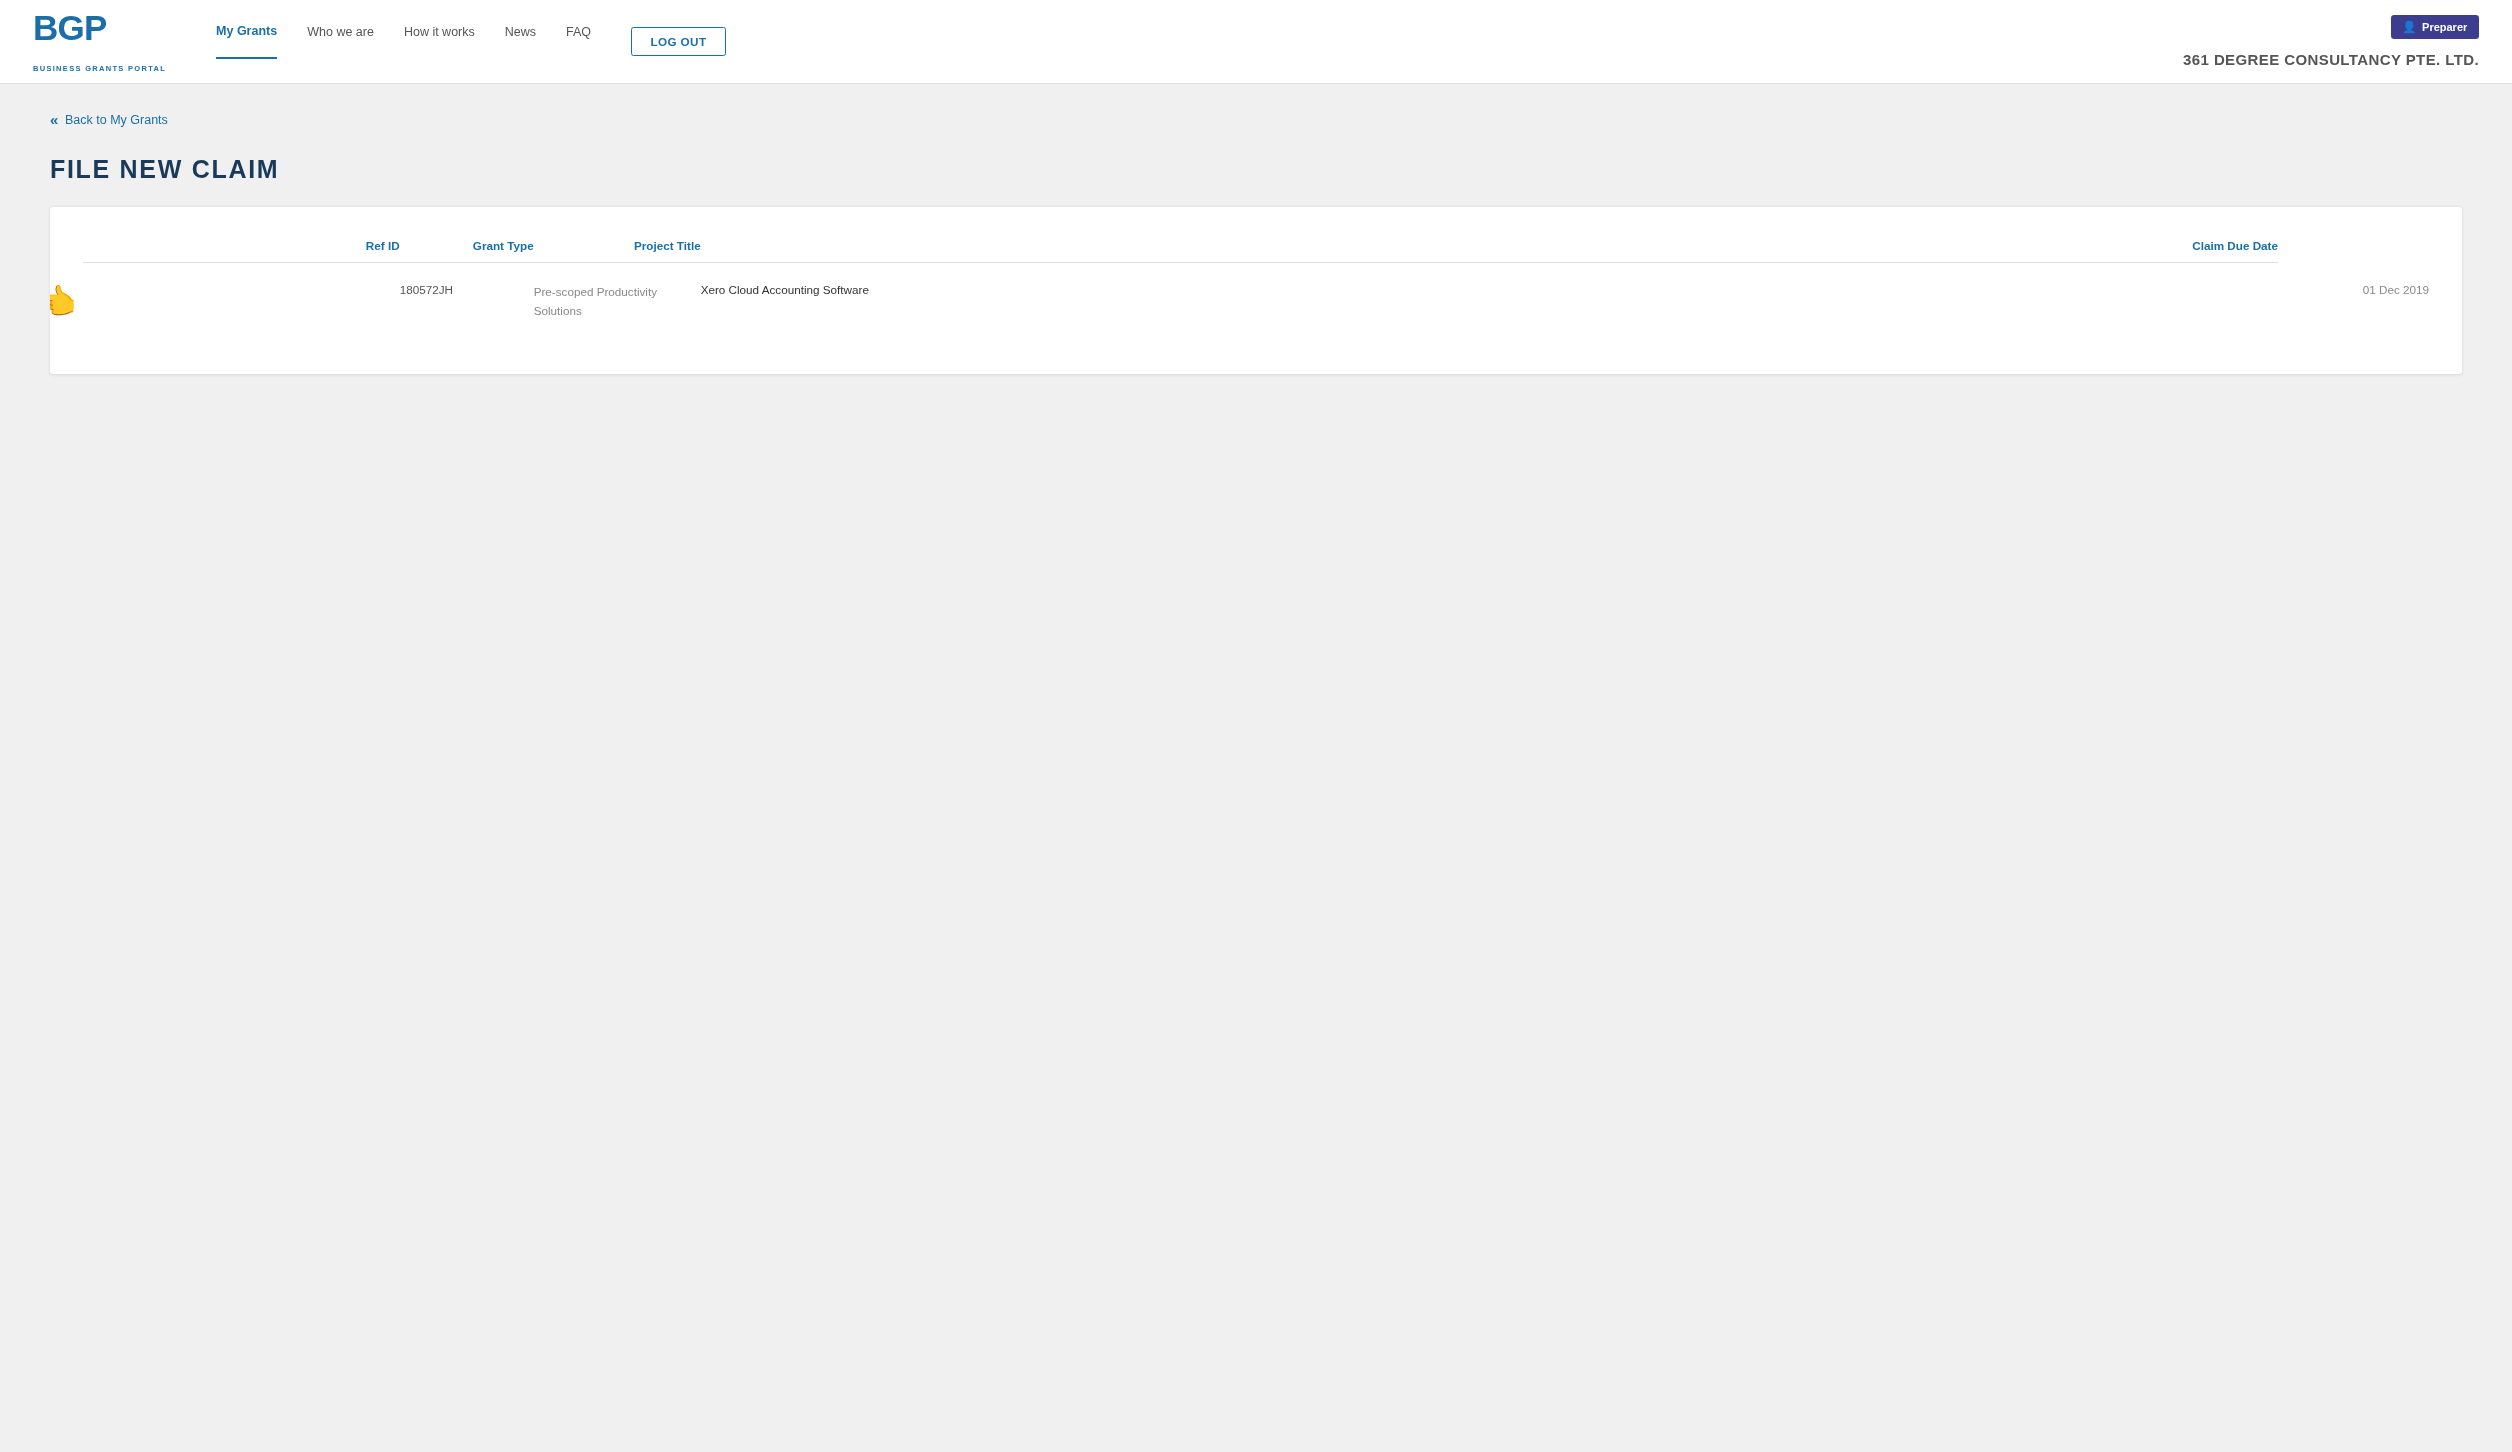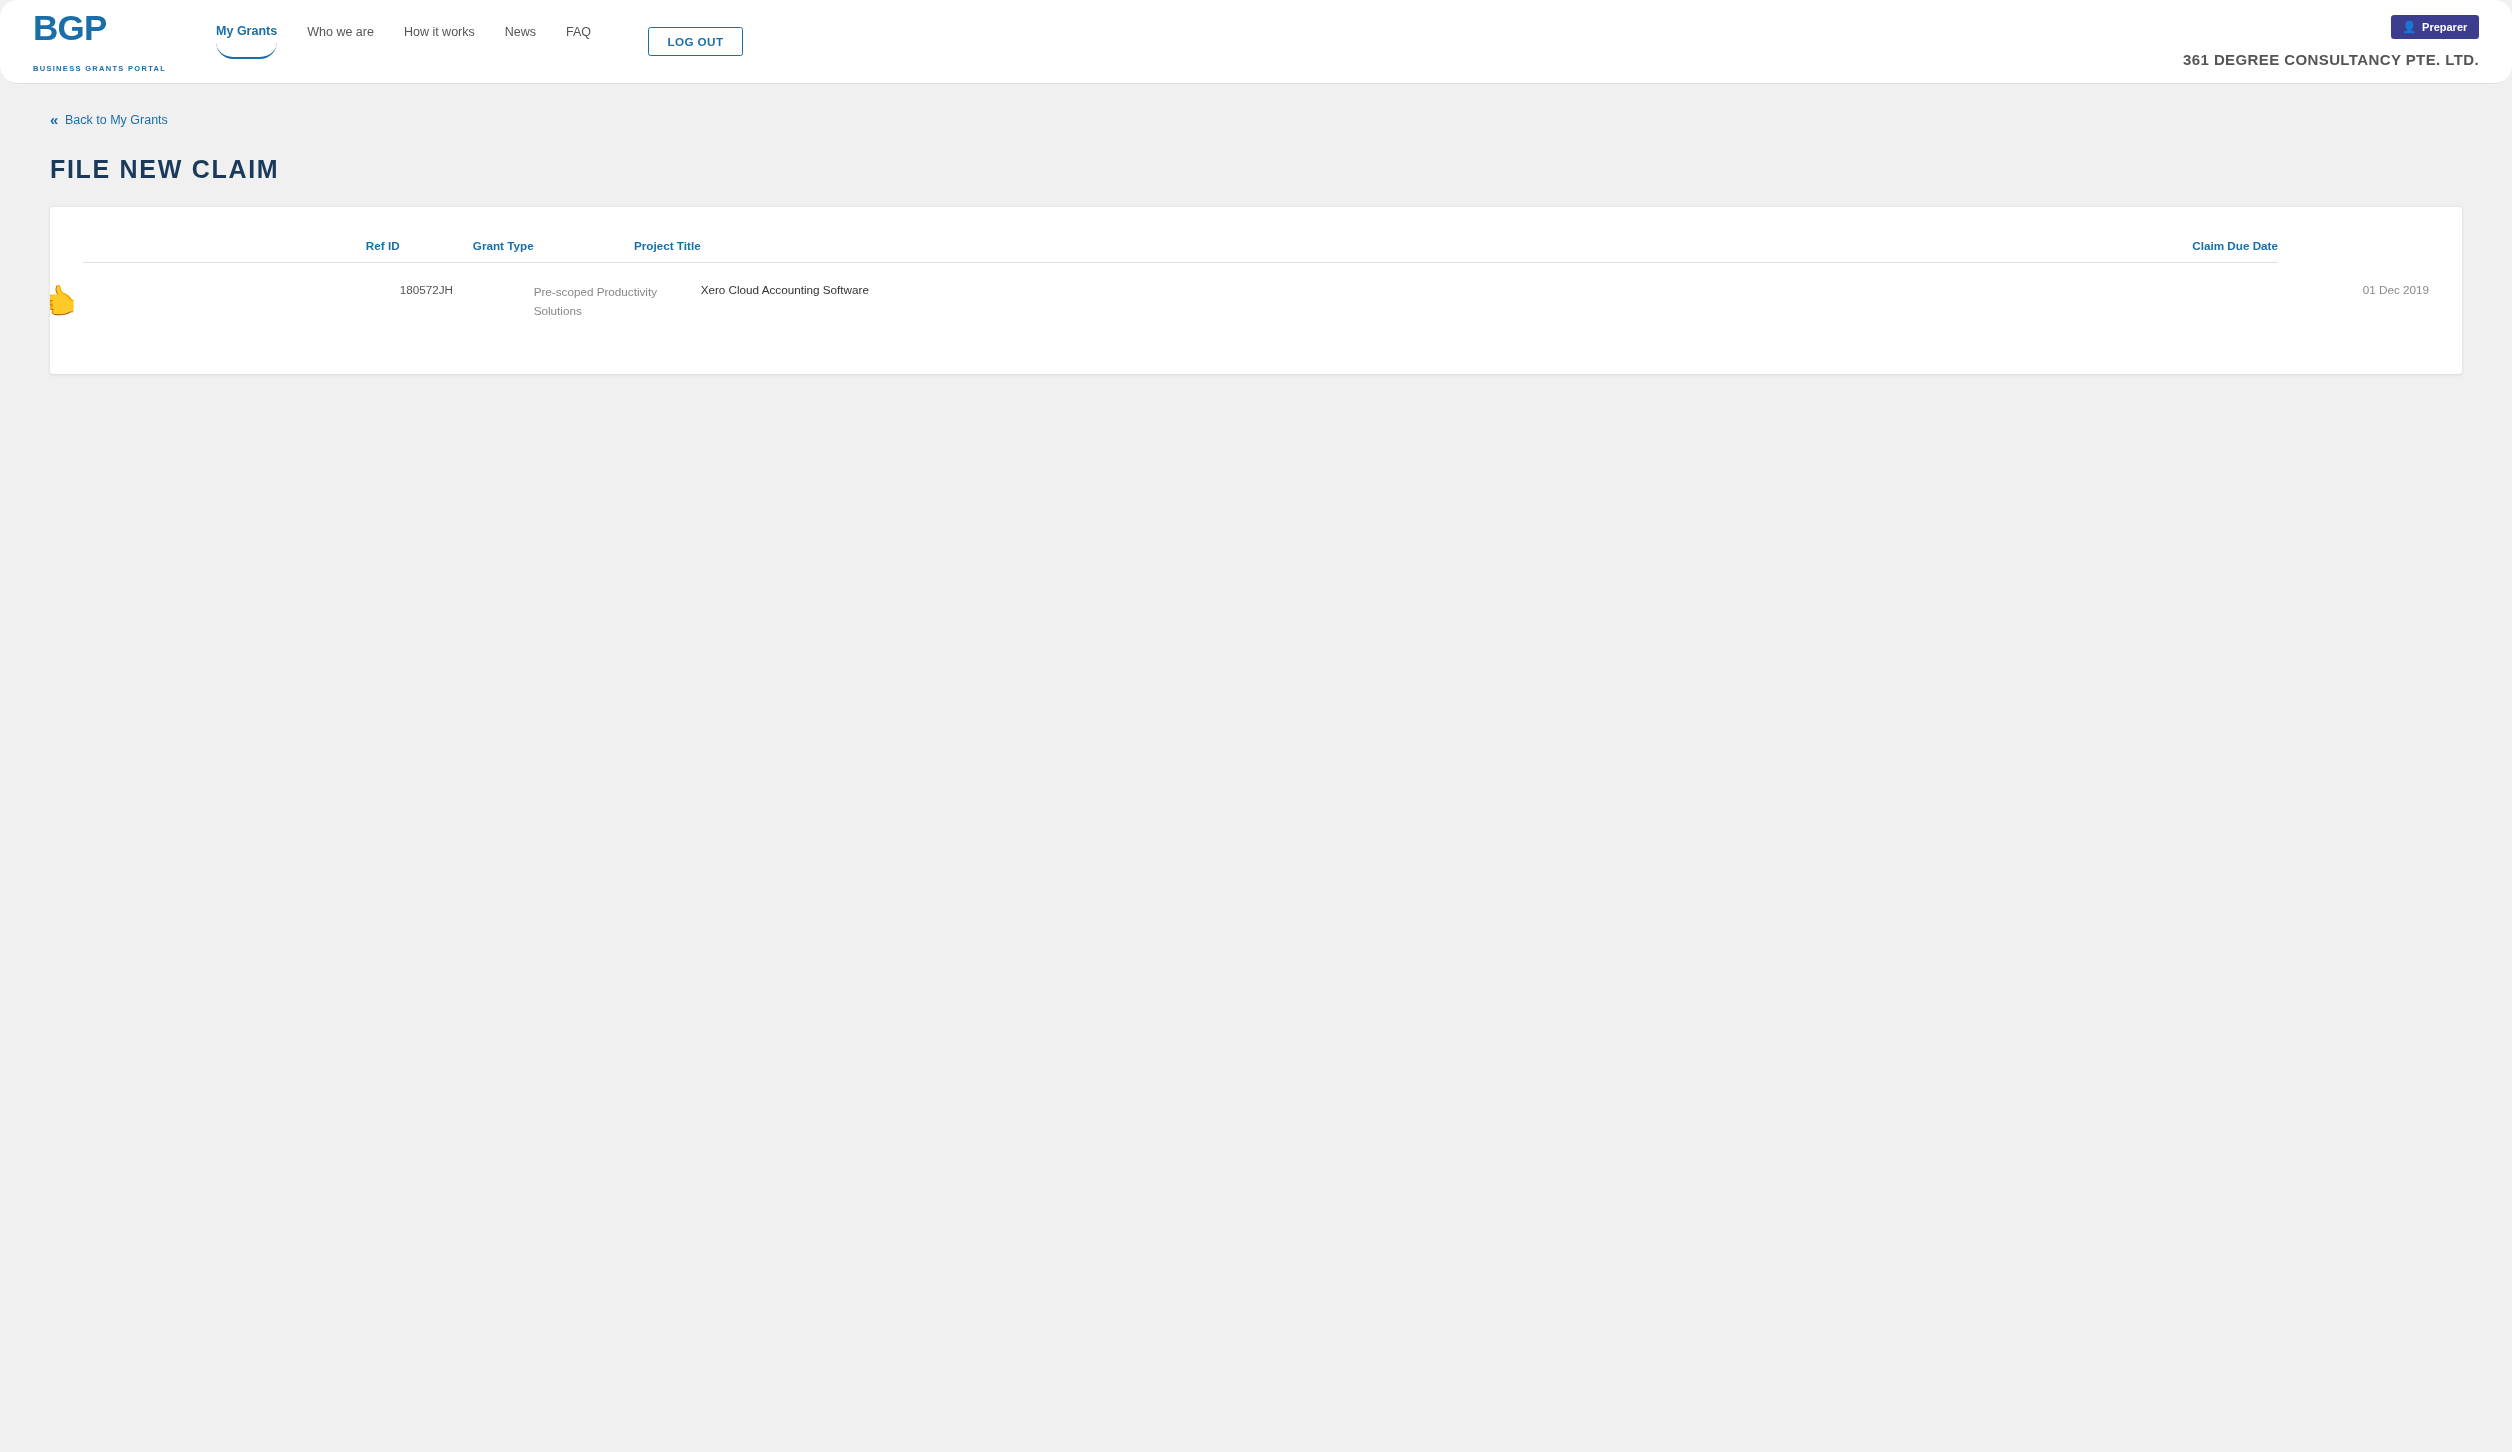--- a/index.html
+++ b/index.html
@@ -1,15 +1,15 @@
 <!DOCTYPE html>
 <html style="font-size:13.4px"><head>
   <meta charset="utf-8">
   <style>
-    * { box-sizing: border-box; margin: 0; padding: 0; border-radius: 17px; }
+    * { box-sizing: border-box; margin: 0; padding: 0; }
     body {
       font-family: 'Segoe UI', Arial, sans-serif;
       background: #f0f0f0;
       min-height: 100vh;
     }
 
     
     .header {
       background: #fff;
       display: flex;
@@ -68,21 +68,21 @@
     .logout-btn {
       border: 1.7px solid #1a6fa8;
       color: #1a6fa8;
       background: #fff;
       padding: 6.7px 18.4px;
       font-size: 11.7px;
       font-weight: 700;
       letter-spacing: 0.4px;
       cursor: pointer;
       border-radius: 2.5px;
-      margin-left: 27px;
+      margin-left: 10px;
     }
 
     .user-area {
       display: flex;
       flex-direction: column;
       align-items: flex-end;
       margin-left: 20px;
     }
 
     .preparer-badge {

